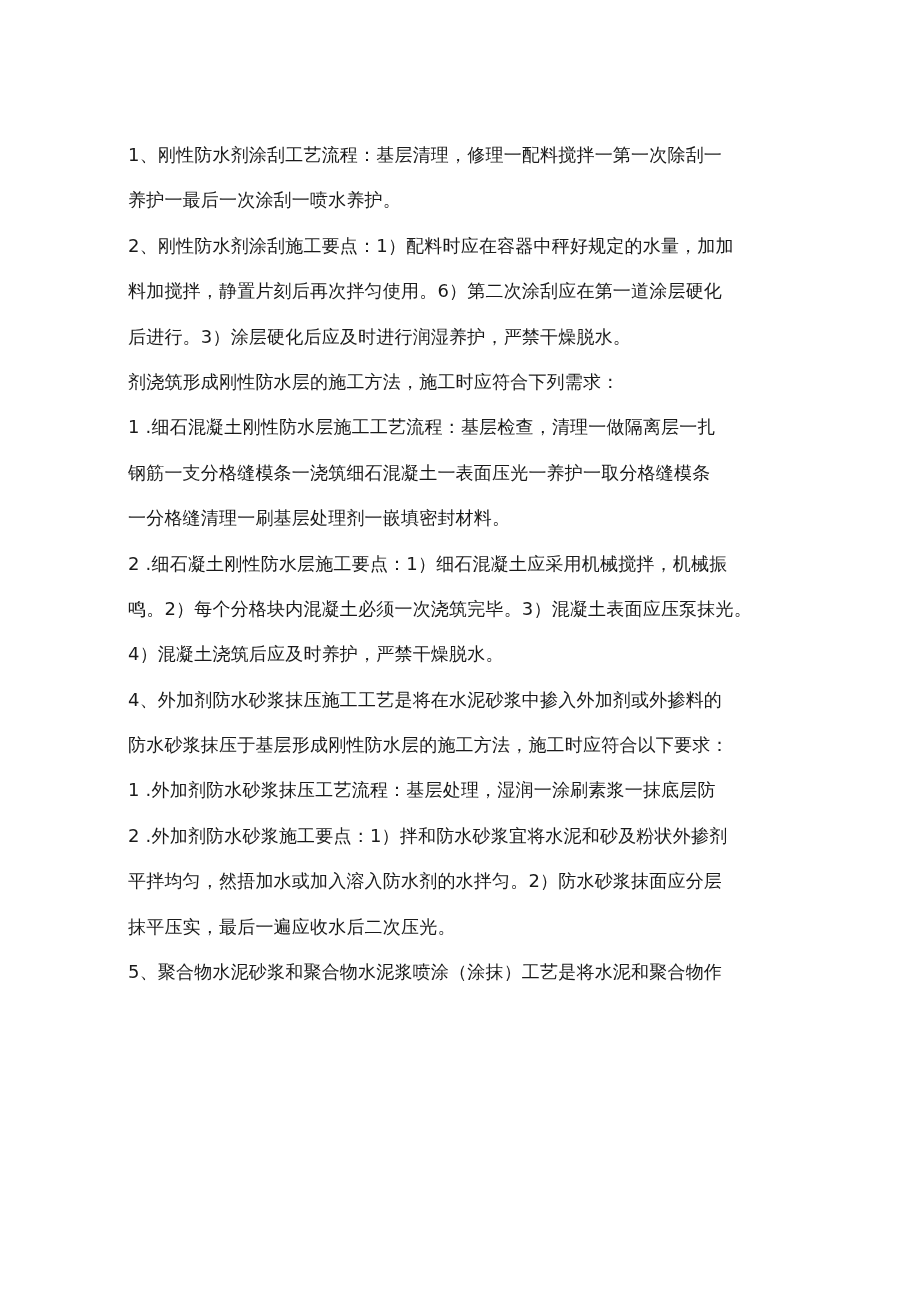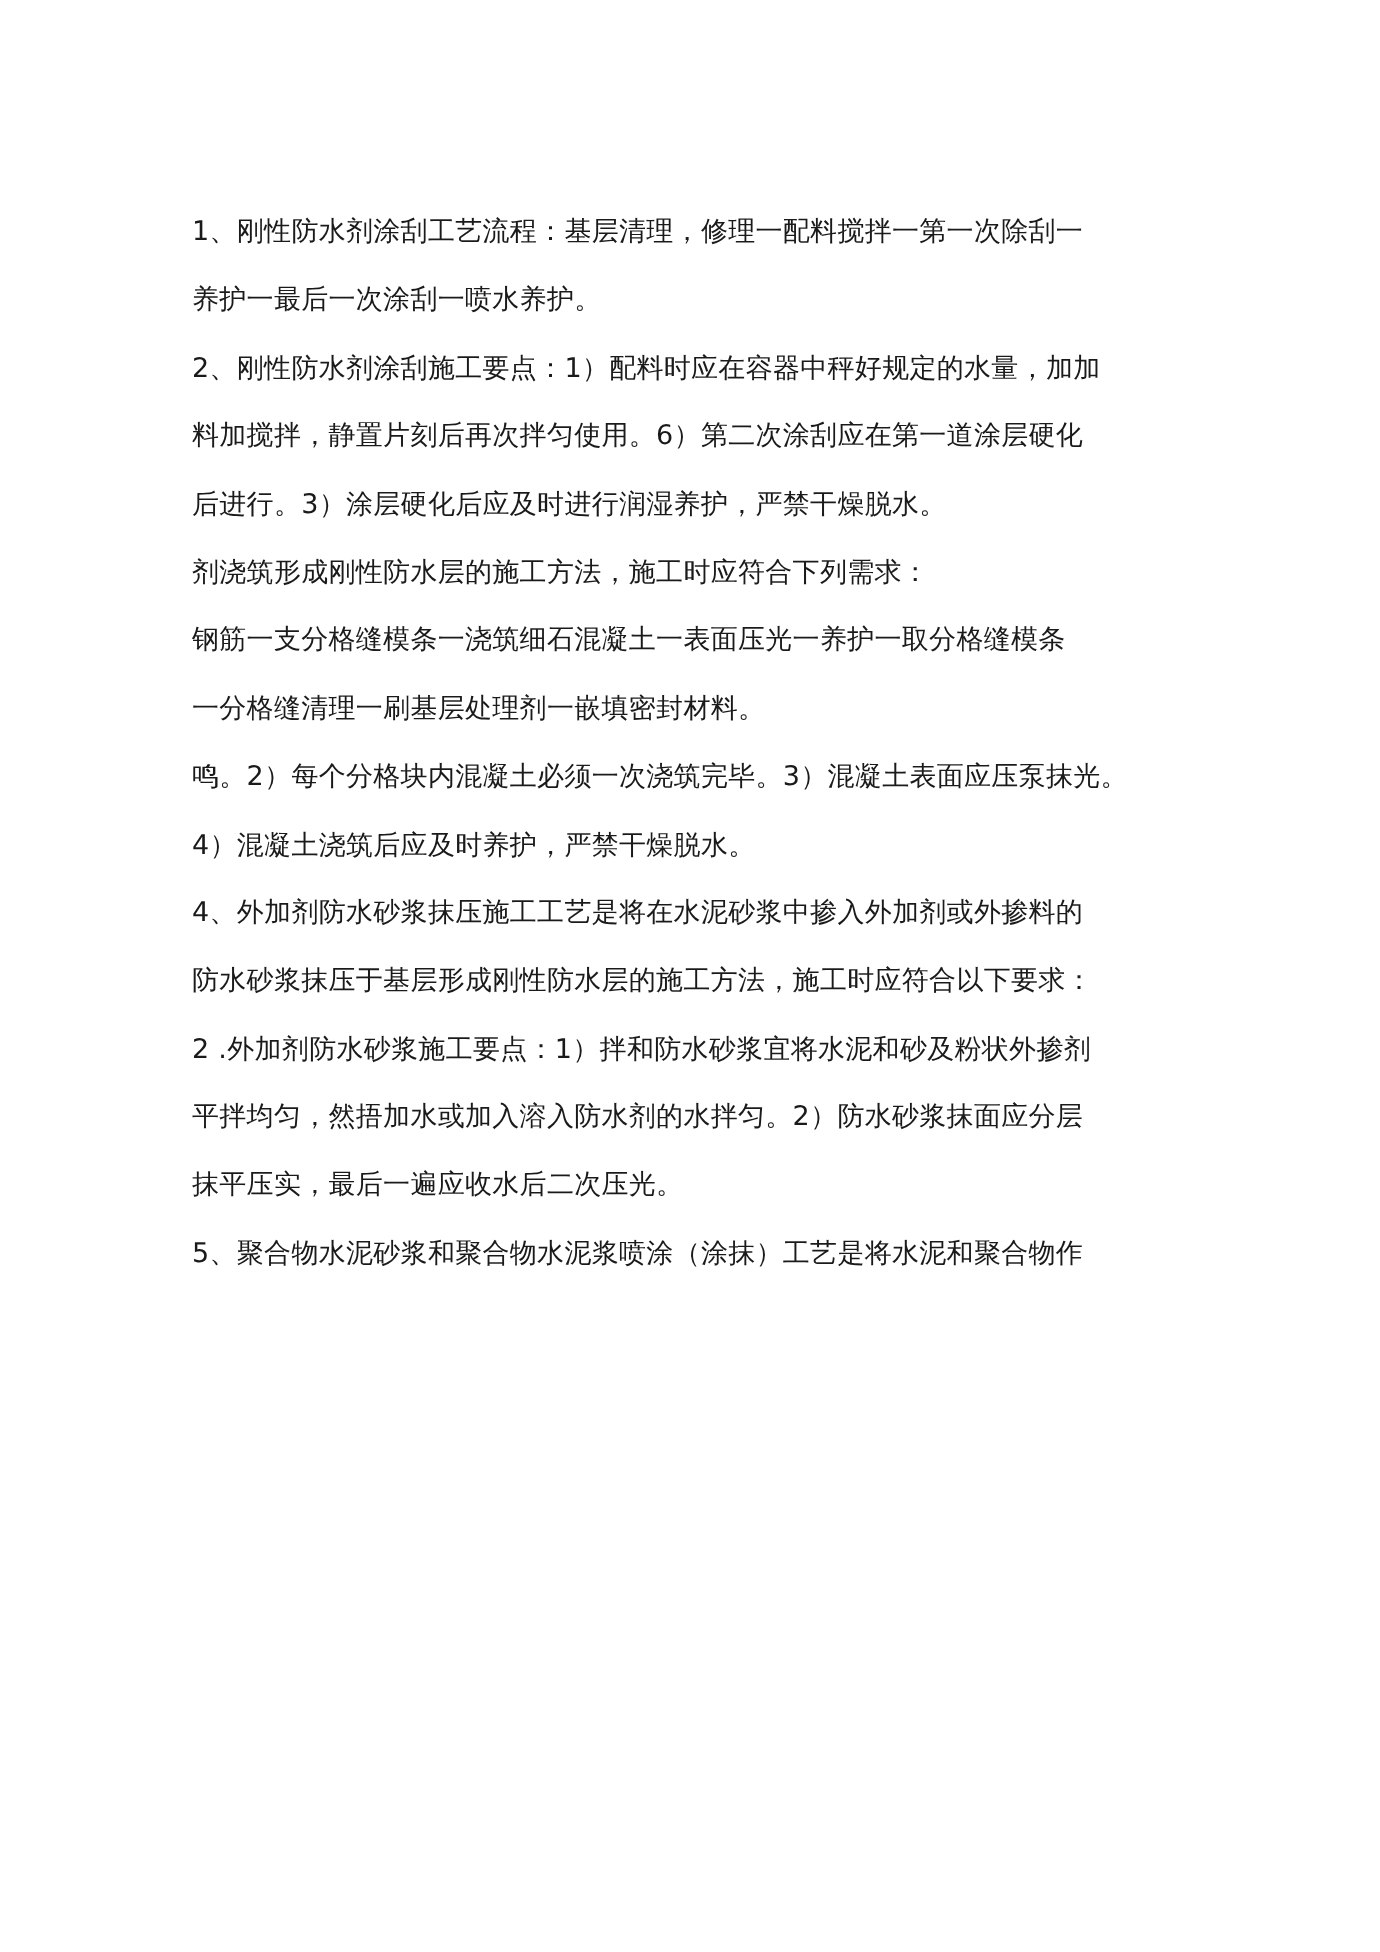--- a/index.html
+++ b/index.html
@@ -41,24 +41,27 @@
 <body>
 
 <div class="page">
   <div class="content">
     <span class="line">1、刚性防水剂涂刮工艺流程：基层清理，修理一配料搅拌一第一次除刮一</span>
     <span class="line">养护一最后一次涂刮一喷水养护。</span>
     <span class="line">2、刚性防水剂涂刮施工要点：1）配料时应在容器中秤好规定的水量，加加</span>
     <span class="line">料加搅拌，静置片刻后再次拌匀使用。6）第二次涂刮应在第一道涂层硬化</span>
     <span class="line">后进行。3）涂层硬化后应及时进行润湿养护，严禁干燥脱水。</span>
     <span class="line">剂浇筑形成刚性防水层的施工方法，施工时应符合下列需求：</span>
+    <span class="line">1 .细石混凝土刚性防水层施工工艺流程：基层检查，清理一做隔离层一扎</span>
     <span class="line">钢筋一支分格缝模条一浇筑细石混凝土一表面压光一养护一取分格缝模条</span>
     <span class="line">一分格缝清理一刷基层处理剂一嵌填密封材料。</span>
+    <span class="line">2 .细石凝土刚性防水层施工要点：1）细石混凝土应采用机械搅拌，机械振</span>
     <span class="line">鸣。2）每个分格块内混凝土必须一次浇筑完毕。3）混凝土表面应压泵抹光。</span>
     <span class="line">4）混凝土浇筑后应及时养护，严禁干燥脱水。</span>
     <span class="line">4、外加剂防水砂浆抹压施工工艺是将在水泥砂浆中掺入外加剂或外掺料的</span>
     <span class="line">防水砂浆抹压于基层形成刚性防水层的施工方法，施工时应符合以下要求：</span>
+    <span class="line">1 .外加剂防水砂浆抹压工艺流程：基层处理，湿润一涂刷素浆一抹底层防</span>
     <span class="line">2 .外加剂防水砂浆施工要点：1）拌和防水砂浆宜将水泥和砂及粉状外掺剂</span>
     <span class="line">平拌均匀，然捂加水或加入溶入防水剂的水拌匀。2）防水砂浆抹面应分层</span>
     <span class="line">抹平压实，最后一遍应收水后二次压光。</span>
     <span class="line">5、聚合物水泥砂浆和聚合物水泥浆喷涂（涂抹）工艺是将水泥和聚合物作</span>
   </div>
 </div>
 
 </body></html>

